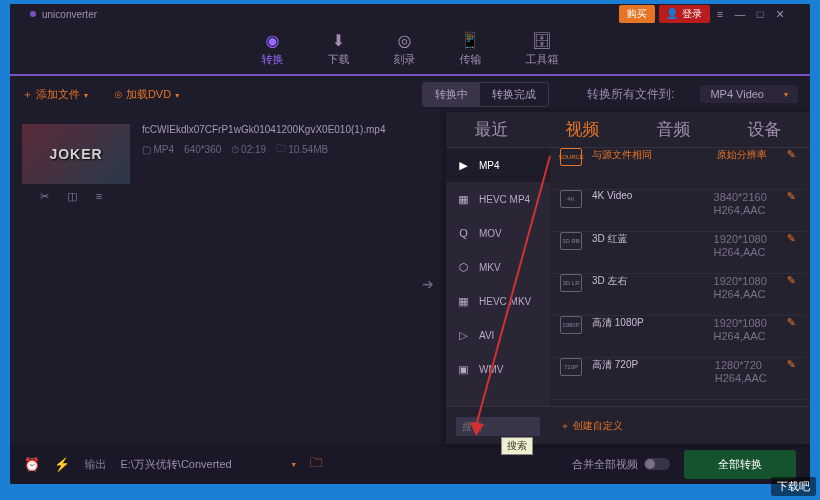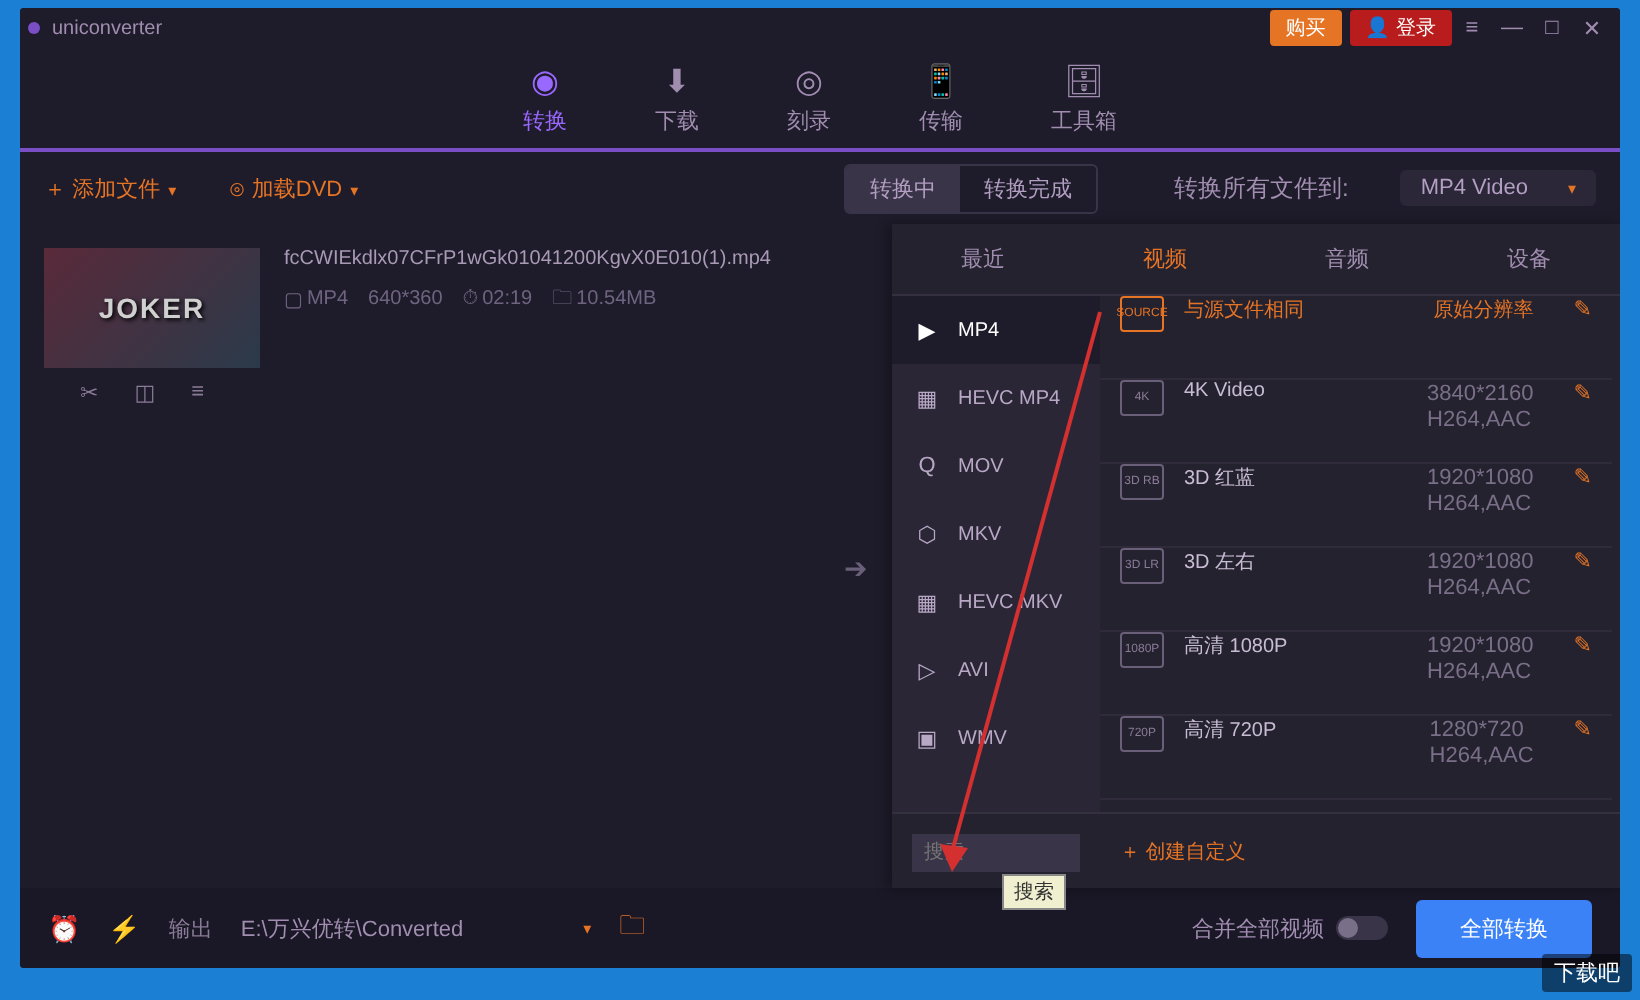--- a/index.html
+++ b/index.html
@@ -1,18 +1,18 @@
 <!DOCTYPE html>
 <html><head>
 <meta charset="utf-8">
 <style>
 *{margin:0;padding:0;box-sizing:border-box;font-family:"Microsoft YaHei",Arial,sans-serif;-webkit-font-smoothing:antialiased}
 body{background:#1b7fd4;width:820px;height:500px;overflow:hidden;position:relative}
 .app{position:absolute;left:10px;top:4px;width:800px;height:480px;background:#1e1b2a;display:flex;flex-direction:column;border-radius:2px;overflow:hidden}
-.titlebar{height:20px;background:#1e1b2a;display:flex;align-items:center;padding:0 4px;color:#a08db0;font-size:10px}
+.titlebar{height:20px;background:#1e1b2a;display:flex;align-items:center;padding:0 20px;color:#a08db0;font-size:10px}
 .title-dot{width:6px;height:6px;border-radius:50%;background:#7a4fc5;margin-right:6px}
 .title-sp{flex:1}
 .tbtn{padding:2px 8px;font-size:10px;margin-left:4px;cursor:pointer;color:#fff;border-radius:2px}
 .buy{background:#e67425}
 .login{background:#b91c1c}
 .win-ctl{width:20px;text-align:center;color:#a08db0;cursor:pointer;font-size:11px}
 .mainnav{height:52px;display:flex;justify-content:center;align-items:center;gap:44px;border-bottom:2px solid #7a4fc5}
 .nav-item{display:flex;flex-direction:column;align-items:center;color:#a08db0;cursor:pointer;font-size:11px;gap:2px}
 .nav-item.active{color:#9968ff}
 .nav-ic{font-size:16px}
@@ -31,21 +31,21 @@
 .leftcol{width:430px;padding:12px;display:flex;flex-direction:column}
 .card{display:flex;gap:12px}
 .thumb{width:108px;height:60px;background:linear-gradient(135deg,#5a2a3a,#2a3a4a);display:flex;align-items:center;justify-content:center;color:#d0d0d0;font-weight:900;font-size:14px;letter-spacing:1px;text-shadow:1px 1px 2px #000}
 .meta{flex:1;color:#8a7b98;font-size:10px}
 .fname{color:#a89ab5;margin-bottom:6px}
 .src{color:#a89ab5;margin-bottom:4px;font-size:11px}
 .metarow{display:flex;gap:10px;align-items:center;color:#6f6480}
 .metarow span{display:flex;align-items:center;gap:2px}
 .thumb-tools{display:flex;gap:18px;color:#8a7b98;margin-top:6px;font-size:11px;padding-left:18px}
 .rpanel{position:absolute;right:0;top:0;width:364px;height:100%;background:#25222f;display:flex;flex-direction:column;box-shadow:-2px 0 6px rgba(0,0,0,.3)}
-.rtabs{height:36px;display:flex;align-items:center;justify-content:space-around;border-bottom:1px solid #35303f;color:#a08db0;font-size:11px}
+.rtabs{height:36px;display:flex;align-items:center;justify-content:space-around;border-bottom:1px solid #35303f;color:#a08db0;font-size:17px}
 .rtabs div{cursor:pointer;padding:0 12px}
 .rtabs .on{color:#e67425}
 .rbody{flex:1;display:flex}
 .fmtcol{width:104px;background:#2a2636;display:flex;flex-direction:column}
 .fmt{height:34px;display:flex;align-items:center;gap:8px;padding:0 10px;color:#b8a8c6;font-size:10px;cursor:pointer}
 .fmt.on{background:#1e1b2a;color:#fff}
 .fmt .fi{width:15px;height:15px;display:flex;align-items:center;justify-content:center;font-size:11px}
 .prescol{flex:1;overflow-y:auto;padding-right:4px}
 .preset{height:42px;display:flex;align-items:flex-start;padding:0 10px;border-bottom:1px solid #2f2b3a;gap:10px;cursor:pointer}
 .pic{width:22px;height:18px;border:1px solid #6a5f78;border-radius:2px;display:flex;align-items:center;justify-content:center;font-size:6px;color:#8a7b98}
@@ -63,21 +63,21 @@
 .arrow-out{position:absolute;left:412px;top:164px;color:#6a5f78;font-size:14px}
 .footer{height:40px;background:#1a1726;display:flex;align-items:center;padding:0 14px;gap:14px;font-size:11px;color:#a08db0}
 .fic{cursor:pointer;font-size:13px}
 .out-label{color:#8a7b98}
 .out-path{display:flex;align-items:center;gap:60px}
 .out-path .tri{color:#e67425;font-size:8px}
 .foot-sp{flex:1}
 .merge{display:flex;align-items:center;gap:6px}
 .switch{width:26px;height:12px;background:#3a3448;border-radius:6px;position:relative;cursor:pointer}
 .switch::after{content:"";position:absolute;left:1px;top:1px;width:10px;height:10px;border-radius:50%;background:#7a6f88}
-.convert-all{background:#3b82f6;color:#fff;padding:7px 22px;border-radius:3px;cursor:pointer}
+.convert-all{background:#14532d;color:#fff;padding:7px 34px;border-radius:3px;cursor:pointer}
 .tooltip{position:absolute;left:501px;top:437px;background:#f0f0d0;color:#333;font-size:10px;padding:1px 5px;border:1px solid #888}
 .watermark{position:absolute;right:4px;bottom:4px;background:rgba(0,0,0,.5);color:#fff;font-size:11px;padding:2px 6px;border-radius:2px}
 </style>
 </head>
 <body>
 
 <div class="app">
 
   <div class="titlebar">
     <span class="title-dot"></span>

